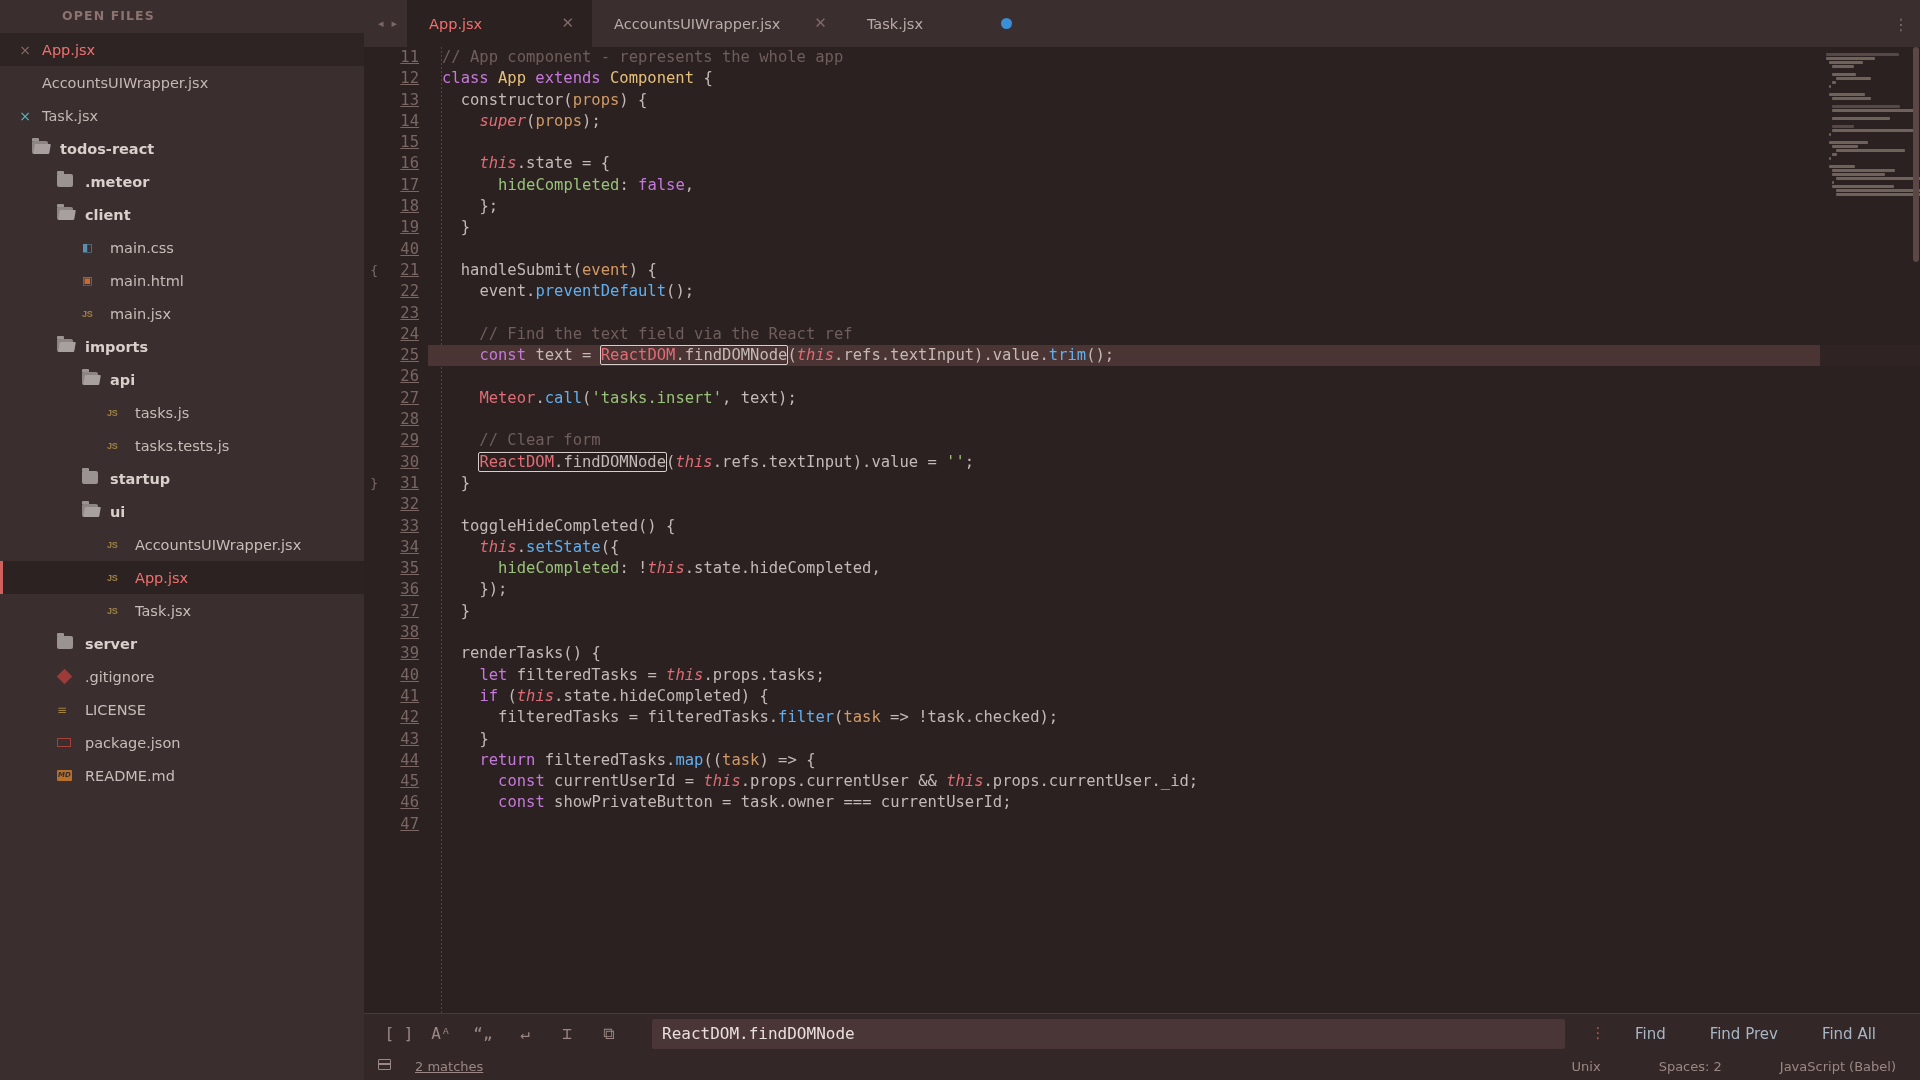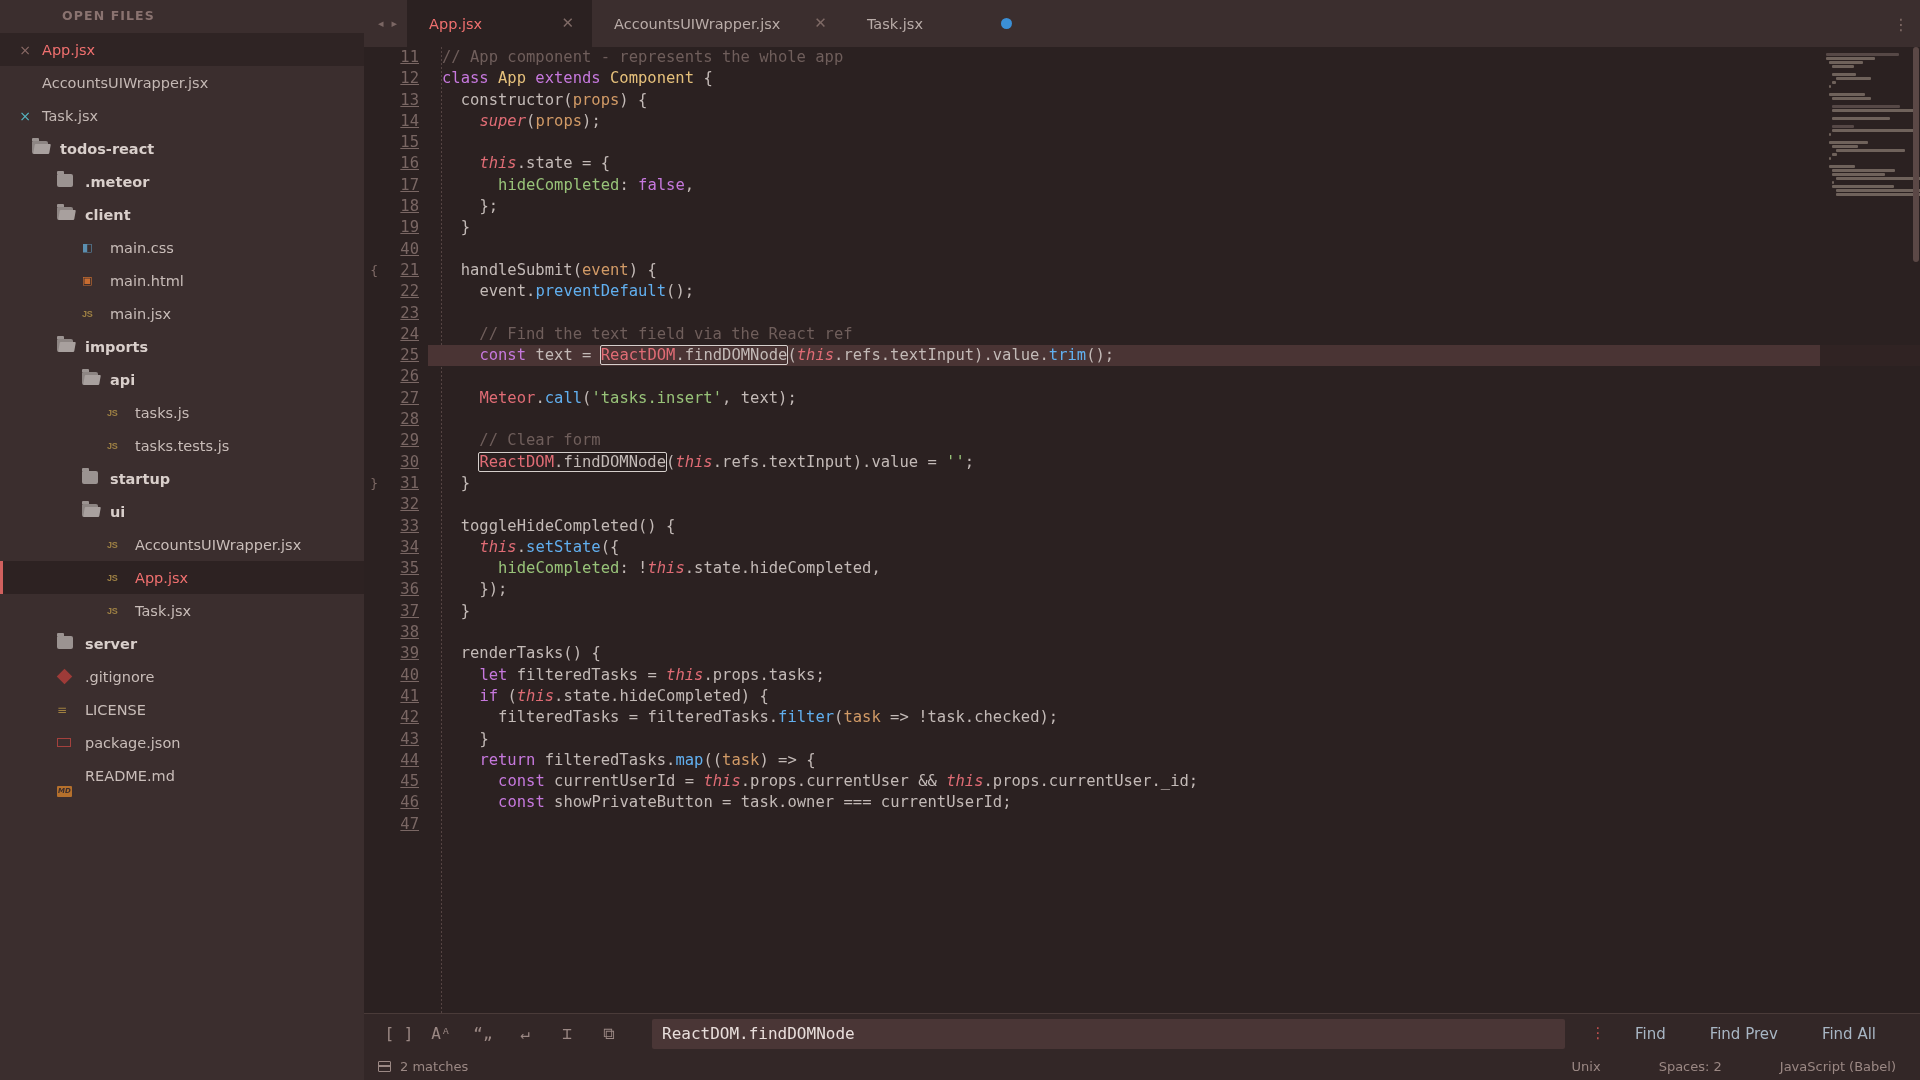--- a/index.html
+++ b/index.html
@@ -77,21 +77,21 @@
   .ico-folder::before { content:""; position:absolute; top:-3px; left:0; width:7px; height:3px; background:#9b9391; border-radius:1px 1px 0 0; }
   .ico-folder.open { background: #8d8583; }
   .ico-folder.open::after { content:""; position:absolute; top:3px; left:2px; right:-2px; bottom:0; background:#a8a09e; transform: skewX(-10deg); border-radius:1px; }
 
   .ico-js { font-size: 9px; font-weight: bold; color: #9e8144; font-family:"Liberation Sans",sans-serif; line-height:16px; letter-spacing:-0.3px; }
   .ico-css { font-size: 11px; color: #5b8fb0; line-height:16px; font-weight:bold; }
   .ico-html { font-size: 11px; color: #c76c30; line-height:16px; font-weight:bold; }
   .ico-git { width:11px; height:11px; background:#9e3b38; transform:rotate(45deg); margin-top:2px; margin-left:2px; }
   .ico-lic { font-size: 12px; color: #a08040; line-height:16px; }
   .ico-json { width:14px; height:9px; border:1.5px solid #a4413d; margin-top:3px; }
-  .ico-md { width:15px; height:11px; background:#b5702c; border-radius:1px; font-size:7px; color:#3b2e2e; text-align:center; line-height:11px; font-weight:bold; margin-top:18px;}
+  .ico-md { width:15px; height:11px; background:#b5702c; border-radius:1px; font-size:7px; color:#3b2e2e; text-align:center; line-height:11px; font-weight:bold; margin-top:2px;}
   .ico-png { width:14px; height:11px; background:#6d8a3e; border-radius:1px; margin-top:2px; position:relative; }
   .ico-png::after { content:""; position:absolute; bottom:1px; left:2px; width:0;height:0;border-left:4px solid transparent;border-right:4px solid transparent;border-bottom:5px solid #bcd08a;}
 
   
   .editor-pane { flex: 1 1 auto; min-width: 0; display: flex; flex-direction: column; background: #2b2121; }
 
   .tabbar {
     height: 47px; flex: 0 0 47px;
     background: #3b2e2e;
     display: flex; align-items: stretch;
@@ -196,21 +196,21 @@
     border-radius: 2px;
   }
   .find-kebab { color:#c0504e; letter-spacing:0; font-size:15px; width:30px; text-align:center; line-height:0.9;}
   .find-btn { color: #a8b6c4; font-size: 15px; padding: 0 22px; white-space: nowrap; }
 
   .status-row {
     height: 27px; display: flex; align-items: center;
     padding: 0 24px 0 14px;
     color: #9b8884; font-size: 13px;
   }
-  .status-left { display:flex; align-items:center; gap: 9px; }
+  .status-left { display:flex; align-items:flex-start; gap: 24px; text-decoration: underline; }
   .status-ico { display:inline-block; width:13px; height:11px; border:1.5px solid #9b8884; border-radius:1px; position:relative; }
   .status-ico::after { content:""; position:absolute; top:3px; left:-0.5px; right:-0.5px; height:1.5px; background:#9b8884; }
   .status-right { margin-left:auto; display:flex; gap: 58px; color:#9b8884; font-size:13px; }
 </style>
 </head>
 <body>
 
 <div class="workspace">
 
   <div class="sidebar">

